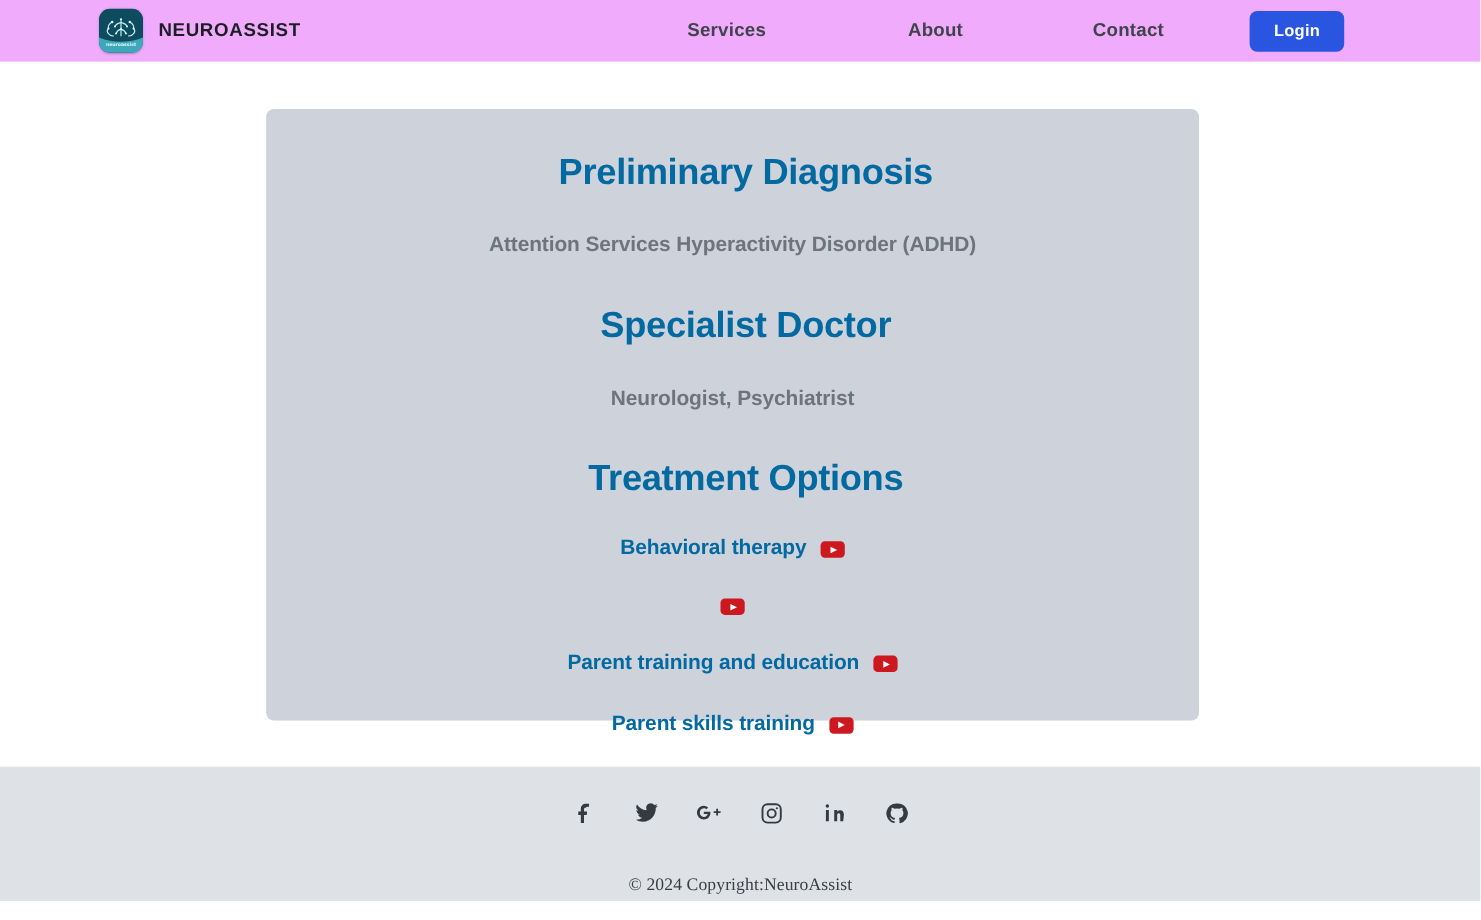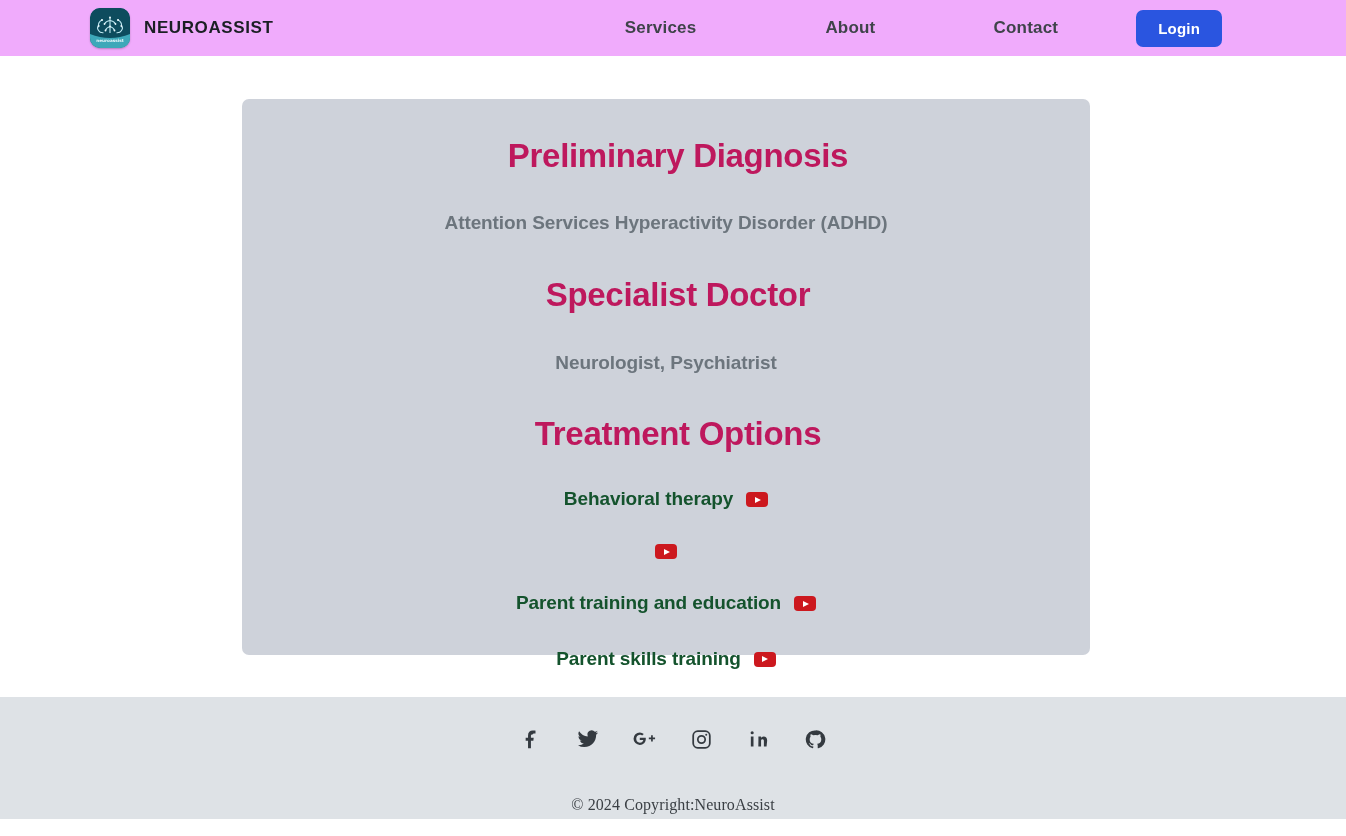--- a/index.html
+++ b/index.html
@@ -102,21 +102,21 @@
     height: 556px;
     background: #ced2da;
     border-radius: 7px;
     text-align: center;
     padding-top: 16px;
   }
 
   .section-title {
     font-size: 33px;
     font-weight: 700;
-    color: #be185d;
+    color: #0369a1;
     letter-spacing: -.3px;
     line-height: 1.15;
     padding-left: 24px;
   }
   .t-diagnosis  { margin-top: 22px; }
   .t-specialist { margin-top: 41px; }
   .t-treatment  { margin-top: 41px; }
 
   .section-sub {
     font-size: 19px;
@@ -136,21 +136,21 @@
     justify-content: center;
     gap: 13px;
     margin-bottom: 33px;
     line-height: 1.2;
   }
   .treat-row:last-child { margin-bottom: 0; }
 
   .treat-label {
     font-size: 19px;
     font-weight: 700;
-    color: #14532d;
+    color: #0369a1;
     letter-spacing: -.1px;
   }
 
   .yt-icon {
     width: 22px;
     height: 15px;
     border-radius: 4px;
     background: #cc181e;
     display: inline-flex;
     align-items: center;

